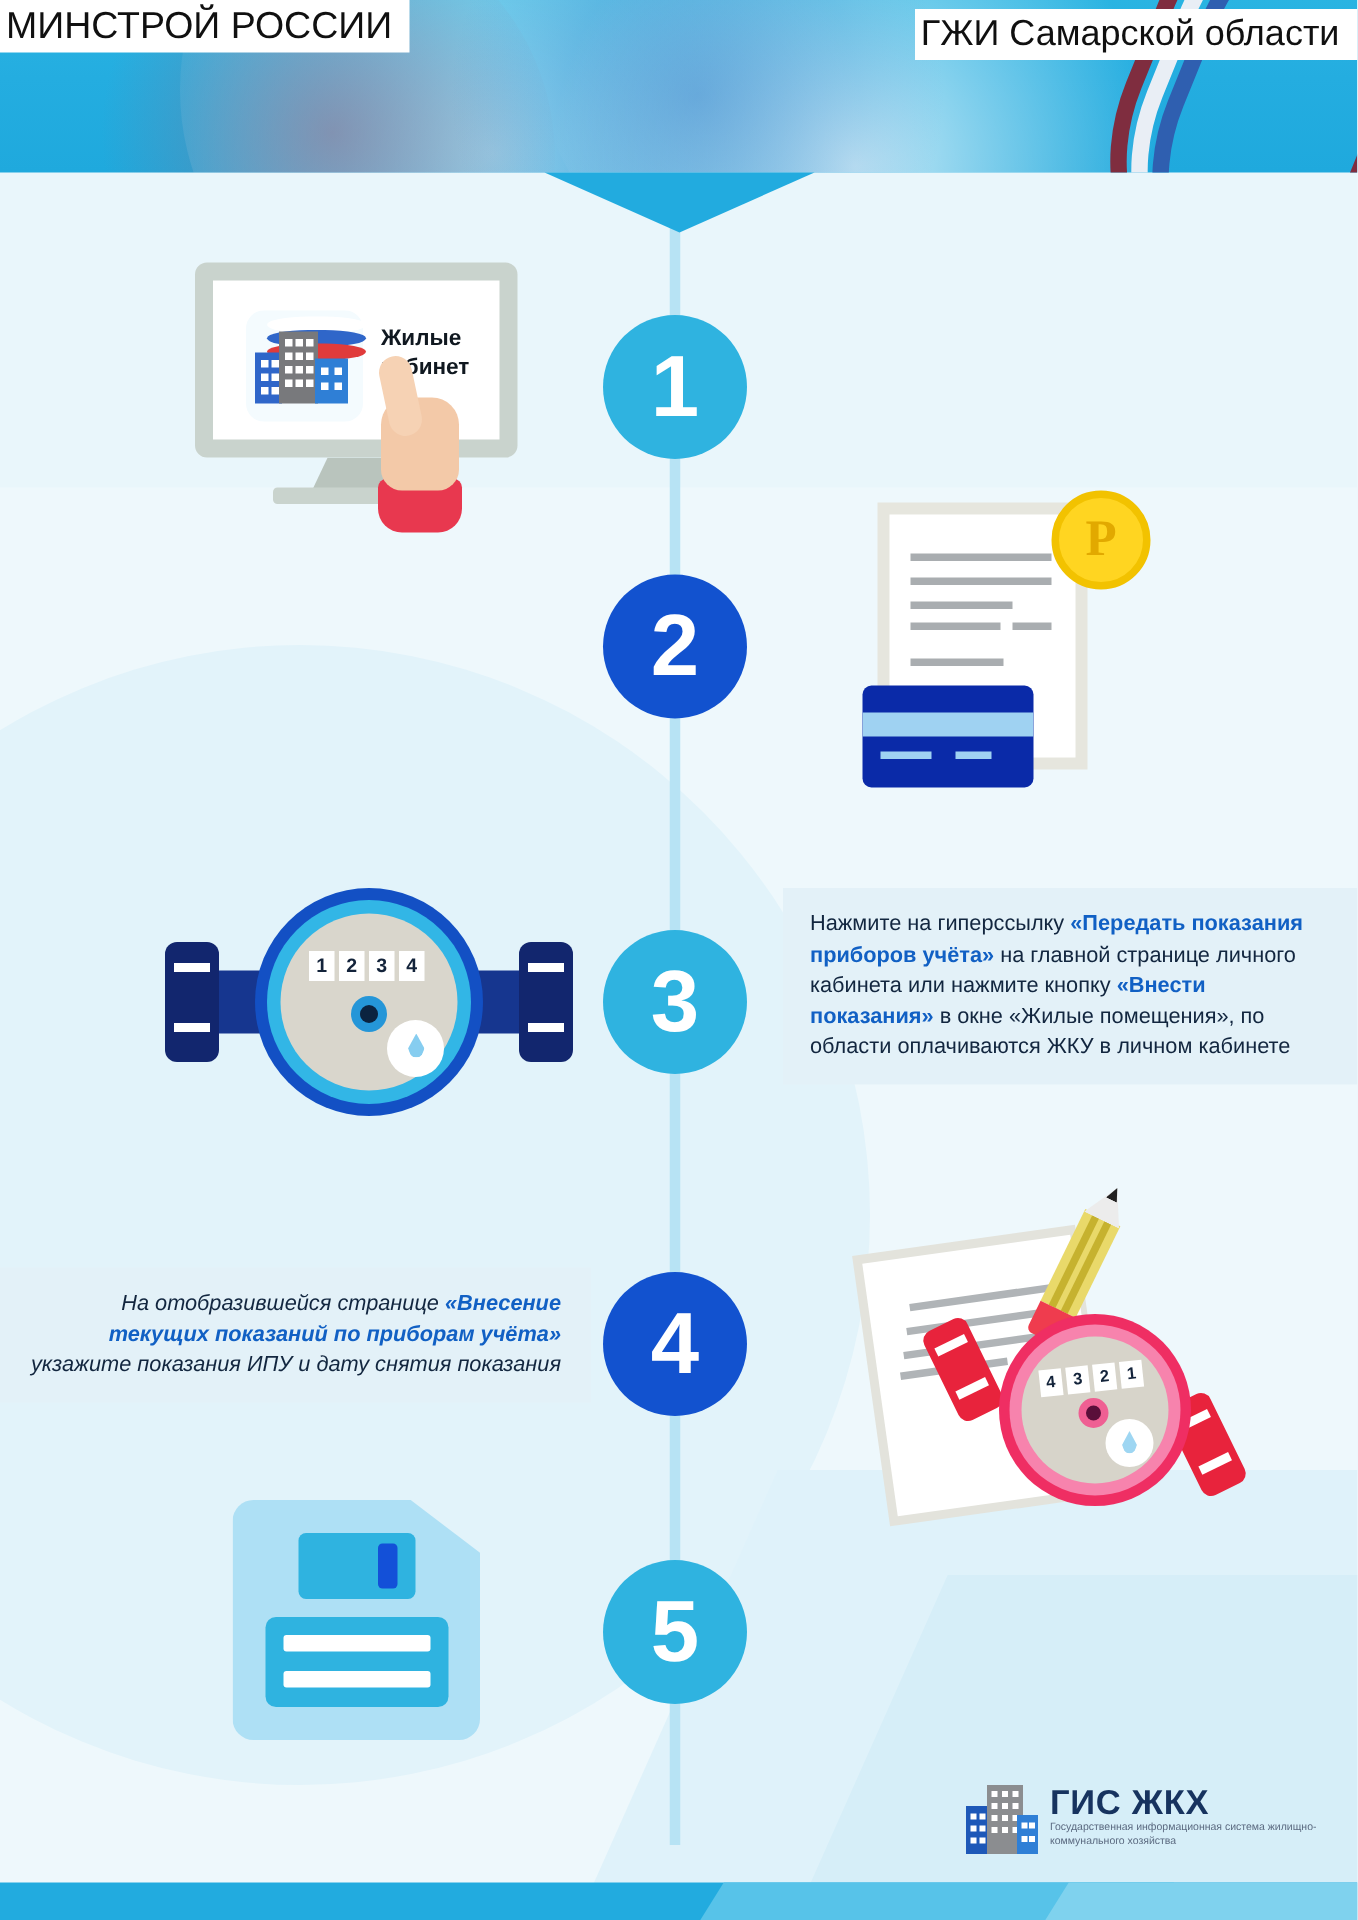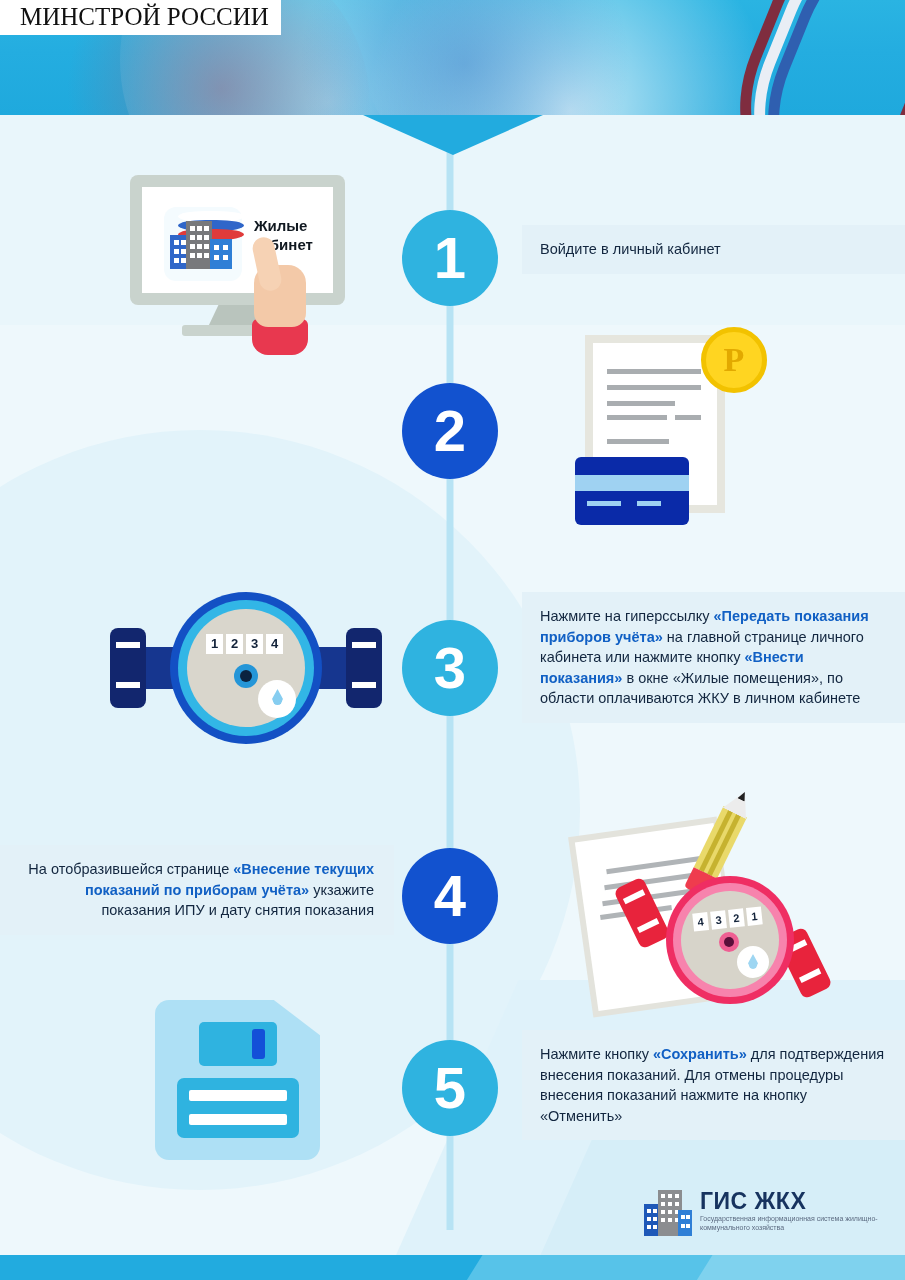--- a/index.html
+++ b/index.html
@@ -64,22 +64,22 @@
 
   .title{
     position:absolute;left:0;top:42px;width:905px;text-align:center;
     font-size:34px;font-weight:bold;color:#ffffff;letter-spacing:1px;
     text-shadow:0 2px 5px rgba(0,60,110,.35);
     font-family:"Liberation Sans", sans-serif;
   }
 
   .badge{
     position:absolute;top:0;background:#ffffff;color:#101010;
-    font-family:Liberation Serif, serif;font-size:25px;
-    padding:4px 12px 5px 20px;line-height:1.05;white-space:nowrap;z-index:7;
+    font-family:Liberation Sans, sans-serif;font-size:25px;
+    padding:4px 12px 5px 4px;line-height:1.05;white-space:nowrap;z-index:7;
   }
   .badge-left{left:0;}
   .badge-right{right:0;font-size:24px;top:6px;}
 
   .hdr-arrow{
     position:absolute;left:50%;top:115px;transform:translateX(-50%);
     width:0;height:0;border-left:90px solid transparent;border-right:90px solid transparent;
     border-top:40px solid #22abdf;z-index:6;
   }
 
@@ -238,20 +238,21 @@
     <div class="hdr-ribbon">
       <div class="rb rb1"></div>
         <div class="rb rb2"></div>
         <div class="rb rb3"></div>
     </div>
   </div>
   <div class="title">ПЕРЕДАЧА ПОКАЗАНИЙ ИПУ</div>
   <div class="hdr-arrow"></div>
 
   <div class="badge badge-left">МИНСТРОЙ РОССИИ</div>
+  <div class="badge badge-right">ГЖИ Самарской области</div>
 
   <div class="spine"></div>
 
   <div class="step" style="top:175px;height:180px;">
     <div class="ill" style="left:130px;top:0px;width:220px;height:170px;">
       <div class="mon-body"></div>
       <div class="mon-screen">
         <div class="lk-logo">
           <div class="flag">
             <i class="f1"></i>
@@ -296,23 +297,20 @@
       <div class="mon-base"></div>
       <div class="hand">
         <div class="hand-cuff"></div>
         <div class="hand-palm"></div>
         <div class="hand-finger"></div>
       </div>
     </div>
 
     <div class="circle c-light" style="top:35px;">1</div>
 
-    <div class="txt right" style="top:50px;">
-      <span>Войдите в личный кабинет</span>
-    </div>
   </div>
 
   <div class="step" style="top:335px;height:210px;">
     <div class="ill" style="left:585px;top:0px;width:200px;height:200px;">
       <div class="doc2-shadow"></div>
       <div class="doc2">
         <div class="ln" style="left:14px;top:26px;width:94px;"></div>
         <div class="ln" style="left:14px;top:42px;width:94px;"></div>
         <div class="ln" style="left:14px;top:58px;width:68px;"></div>
         <div class="ln" style="left:14px;top:72px;width:60px;"></div>
@@ -404,38 +402,37 @@
       <div class="pm-hub">
           <i></i>
         </div>
       <div class="pm-drop">
           <span class="drop"></span>
         </div>
     </div>
 
     <div class="circle c-dark" style="top:58px;">4</div>
 
-    <div class="txt left" style="top:55px;"><span>На отобразившейся странице </span><span class="hl">«Внесение текущих показаний по приборам учёта»</span><span> укзажите показания ИПУ и дату снятия показания</span></div>
+    <div class="txt left" style="top:55px;font-style:italic;"><span>На отобразившейся странице </span><span class="hl">«Внесение текущих показаний по приборам учёта»</span><span> укзажите показания ИПУ и дату снятия показания</span></div>
   </div>
 
   <div class="step" style="top:1000px;height:190px;">
     <div class="ill" style="left:155px;top:0px;width:175px;height:175px;">
       <div class="fl-card"></div>
       <div class="fl-shutter">
           <i></i>
         </div>
       <div class="fl-label">
         <i style="top:12px;"></i>
           <i style="top:36px;"></i>
       </div>
     </div>
 
     <div class="circle c-light" style="top:40px;">5</div>
 
-    <div class="txt right" style="top:30px;"><span>Нажмите кнопку </span><span class="hl">«Сохранить»</span><span> для подтверждения внесения показаний. Для отмены процедуры внесения показаний нажмите на кнопку «Отменить»</span></div>
   </div>
 
   <div class="logo">
     <div class="logo-mark">
       <div class="lm-blue">
         <span class="lm-w" style="left:3px;top:5px;"></span>
           <span class="lm-w" style="left:9px;top:5px;"></span>
         <span class="lm-w" style="left:3px;top:13px;"></span>
           <span class="lm-w" style="left:9px;top:13px;"></span>
         <span class="lm-w" style="left:3px;top:21px;"></span>

